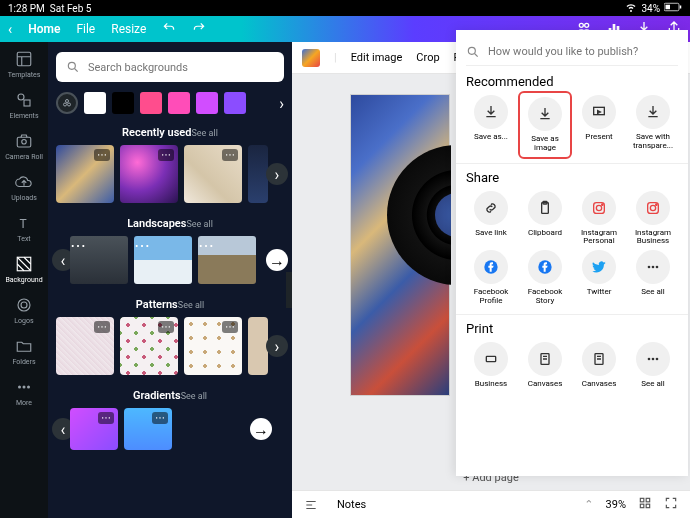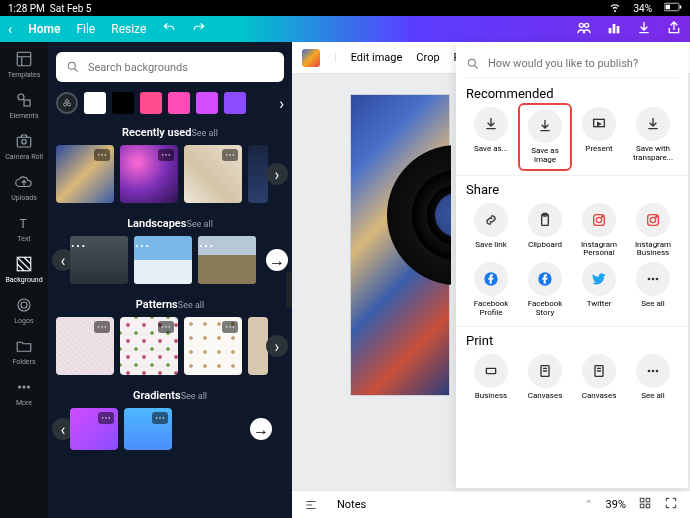--- a/index.html
+++ b/index.html
@@ -1,18 +1,18 @@
 <!DOCTYPE html>
 <html><head>
 <meta charset="utf-8">
 <style>
 *{margin:0;padding:0;box-sizing:border-box;font-family:-apple-system,BlinkMacSystemFont,"Segoe UI",Roboto,sans-serif;-webkit-font-smoothing:antialiased}
 body{width:690px;height:518px;overflow:hidden;background:#fff;position:relative}
 .status-bar{height:16px;background:#000;color:#fff;display:flex;justify-content:space-between;align-items:center;padding:0 8px;font-size:10px}
-.status-right{display:flex;align-items:center;gap:12px}
+.status-right{display:flex;align-items:center;gap:4px}
 .top-bar{height:26px;background:linear-gradient(90deg,#00c4cc 0%,#00c4cc 35%,#5b3dff 60%,#7d2ae8 100%);display:flex;align-items:center;justify-content:space-between;padding:0 8px;color:#fff;font-size:12px}
 .top-left{display:flex;align-items:center;gap:16px}
 .top-left .back{font-size:14px}
 .top-right{display:flex;align-items:center;gap:14px}
 .top-right svg{width:16px;height:16px}
 .main{display:flex;height:calc(518px - 16px - 26px);position:relative}
 .rail{width:48px;background:#0d1216;display:flex;flex-direction:column;align-items:center;padding-top:8px;gap:12px;color:#97a0a8;font-size:7px}
 .rail-item{display:flex;flex-direction:column;align-items:center;gap:3px;cursor:pointer}
 .rail-item.active{color:#fff}
 .rail-item svg{width:18px;height:18px}
@@ -37,21 +37,21 @@
 .edit-toolbar{height:32px;background:#fff;border-bottom:1px solid #e5e5e5;display:flex;align-items:center;padding:0 10px;gap:14px;font-size:11px}
 .color-dot{width:18px;height:18px;border-radius:3px;background:linear-gradient(135deg,#3b6fd6,#f5a623,#e84545)}
 .canvas-body{flex:1;display:flex;align-items:flex-start;justify-content:flex-start;padding:20px 0 0 58px;position:relative}
 .artwork{width:100px;height:302px;background:linear-gradient(135deg,#2e4a9e 0%,#4a6fc9 20%,#d9b87a 40%,#3b5ca8 60%,#c94f3a 80%,#2a3f7d 100%);position:relative;border:1px solid #d0d0d0}
 .vinyl{position:absolute;top:50px;left:36px;width:140px;height:140px;border-radius:50%;background:radial-gradient(circle,#2a2a2a 0%,#000 30%,#111 31%,#000 45%,#111 46%,#000 100%);clip-path:inset(0 76px 0 0)}
 .vinyl::after{content:"";position:absolute;top:50%;left:50%;width:44px;height:44px;border-radius:50%;background:radial-gradient(circle,#3b5ca8,#2a3f7d);transform:translate(-50%,-50%)}
 .add-page{text-align:center;font-size:11px;color:#555;padding:6px}
 .bottom-bar{height:28px;background:#fff;border-top:1px solid #e5e5e5;display:flex;align-items:center;justify-content:space-between;padding:0 12px;font-size:11px}
 .bottom-left{display:flex;align-items:center;gap:19px}
 .bottom-right{display:flex;align-items:center;gap:12px}
-.publish-panel{position:absolute;top:42px;right:2px;width:232px;height:446px;background:#fff;box-shadow:-2px 0 10px rgba(0,0,0,0.1);z-index:10;padding:8px 10px;overflow:hidden}
+.publish-panel{position:absolute;top:30px;right:2px;width:232px;height:446px;background:#fff;box-shadow:-2px 0 10px rgba(0,0,0,0.1);z-index:10;padding:8px 10px;overflow:hidden}
 .pub-search{height:28px;display:flex;align-items:center;gap:8px;border-bottom:1px solid #eee;margin-bottom:8px}
 .pub-search input{border:none;outline:none;flex:1;font-size:11px}
 .pub-h{font-size:13px;font-weight:400;margin:6px 0}
 .pub-grid{display:grid;grid-template-columns:repeat(4,1fr);gap:4px;margin-bottom:8px}
 .pub-item{display:flex;flex-direction:column;align-items:center;gap:4px;font-size:8px;text-align:center;line-height:1.1;cursor:pointer}
 .pub-icon{width:34px;height:34px;border-radius:50%;background:#f0f0f0;display:flex;align-items:center;justify-content:center}
 .pub-item.hl{border:2px solid #e84545;border-radius:6px;padding:4px 2px;margin:-4px -2px}
 .pub-icon svg{width:16px;height:16px}
 .hr{height:1px;background:#eee;margin:4px -10px}
 .handle{position:absolute;right:-6px;top:230px;width:12px;height:36px;background:#1e2428;border-radius:0 6px 6px 0}

